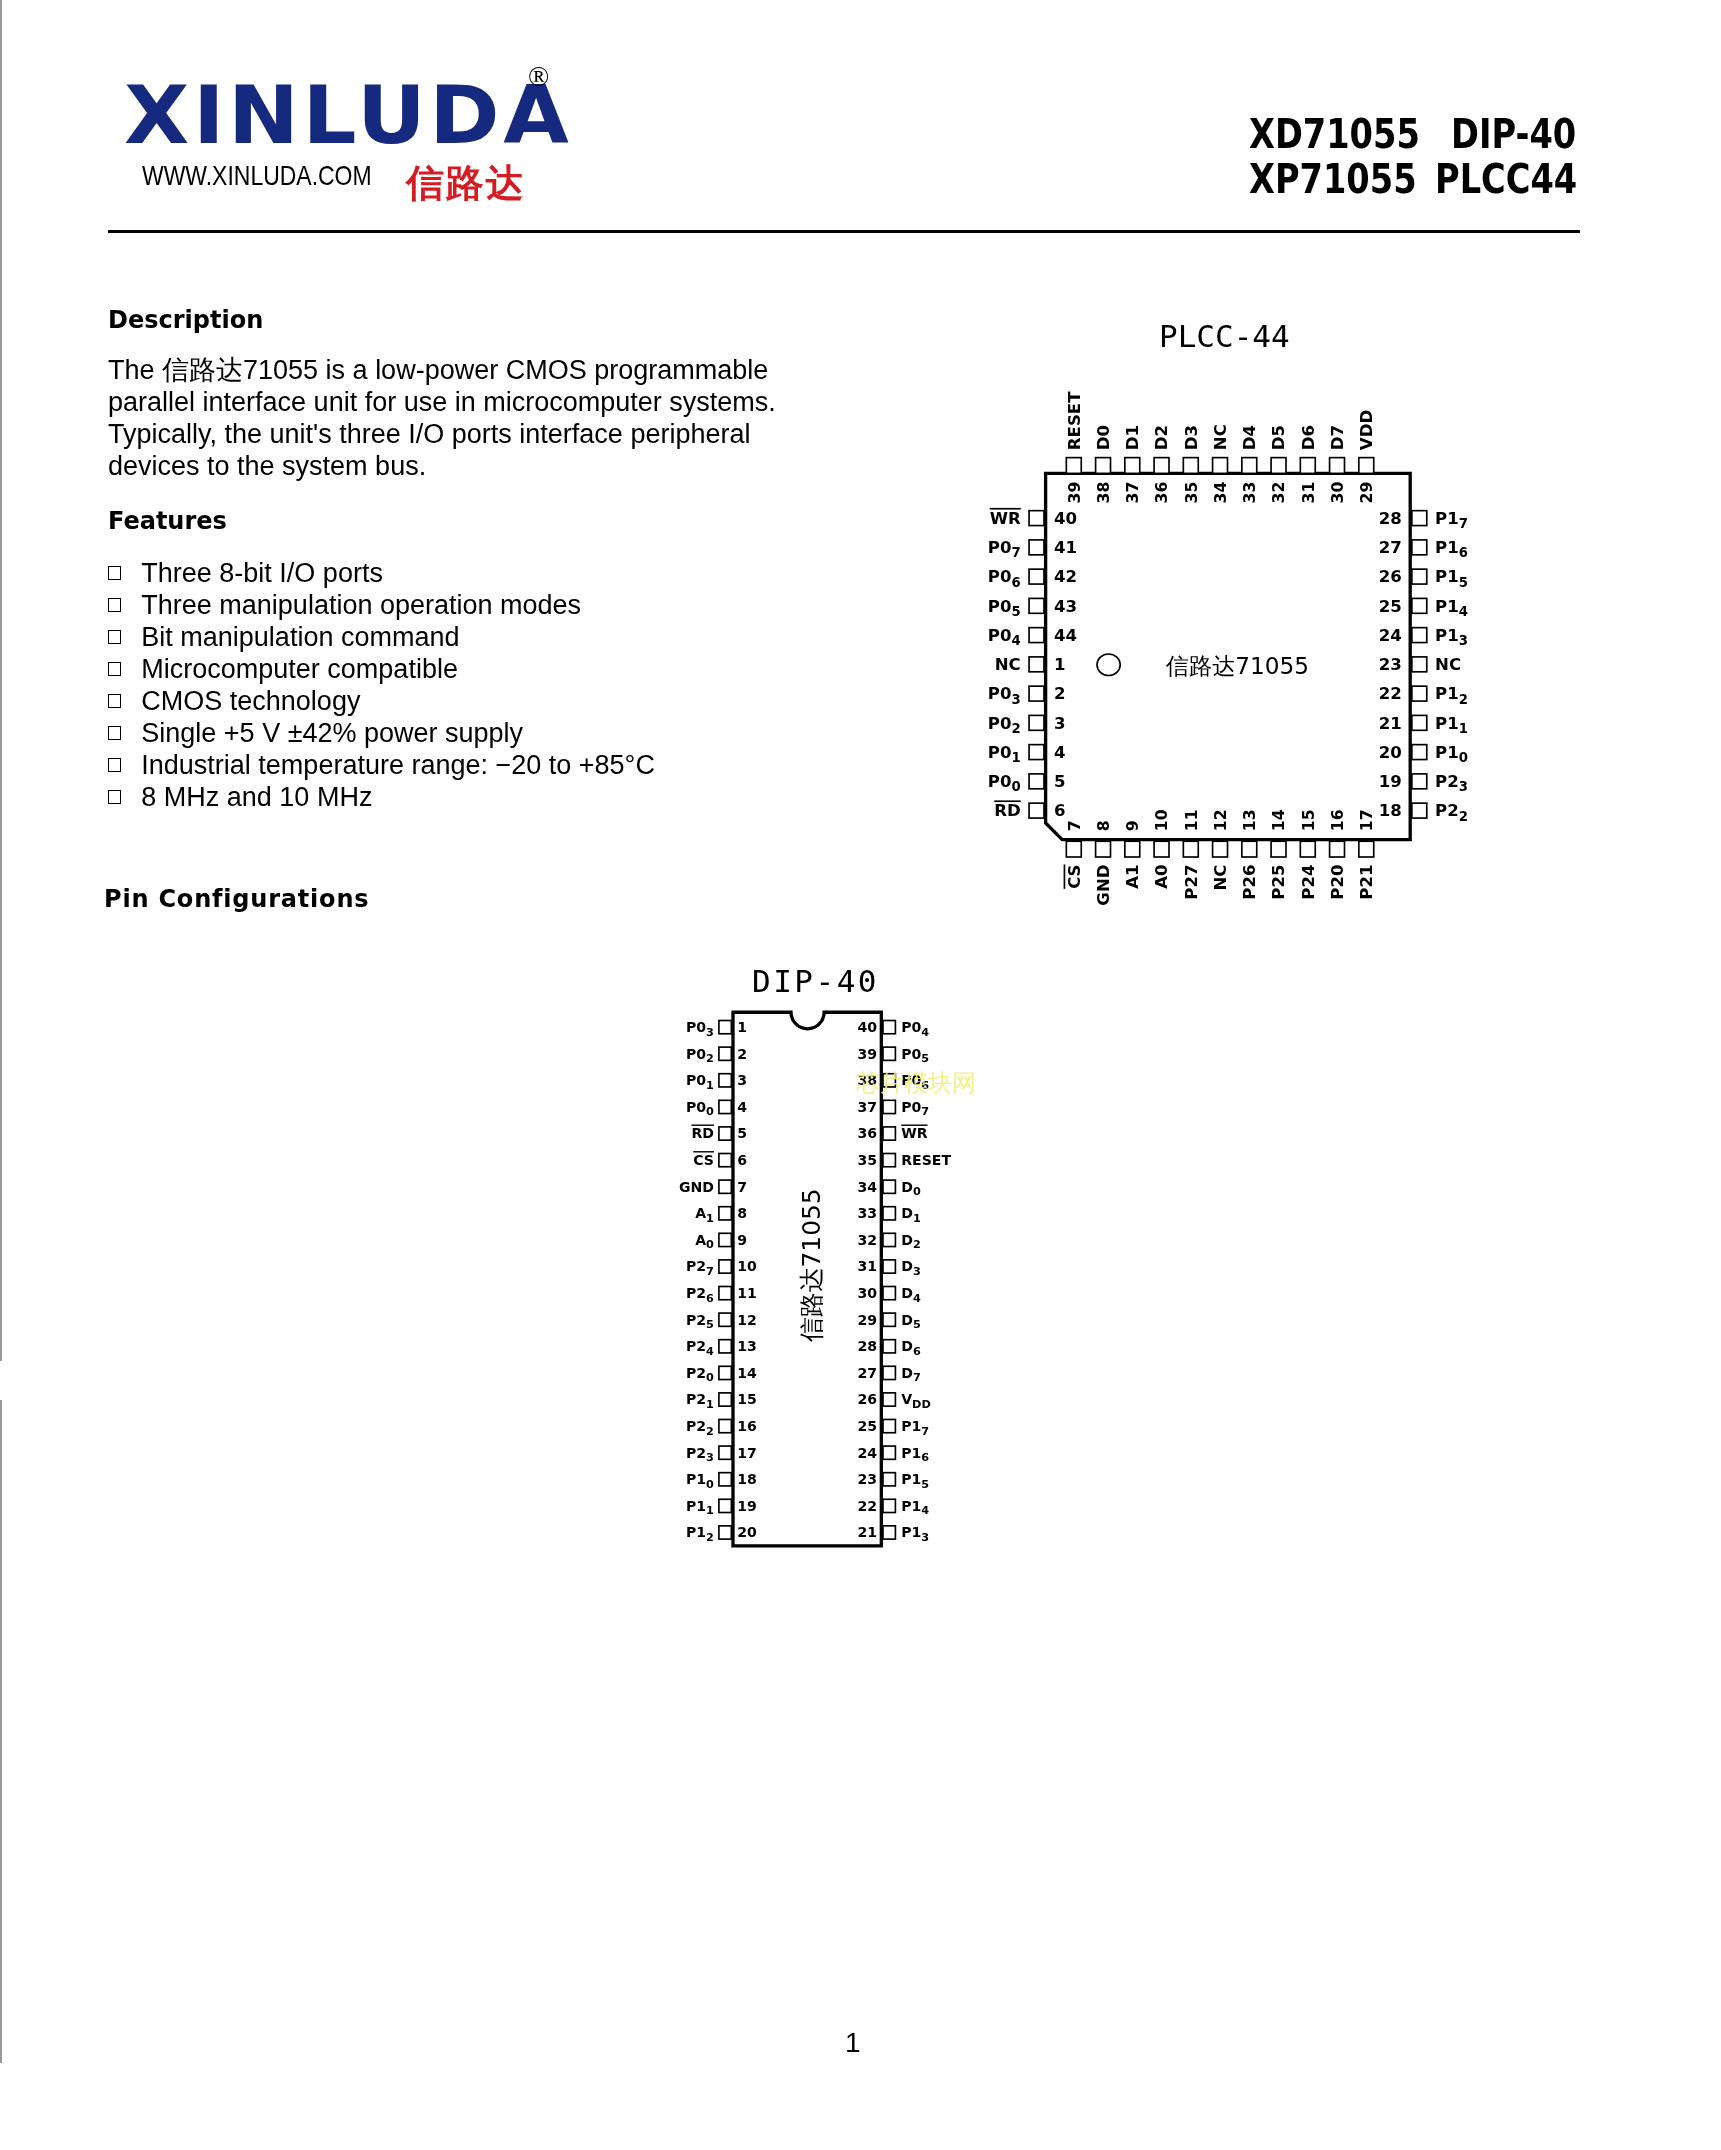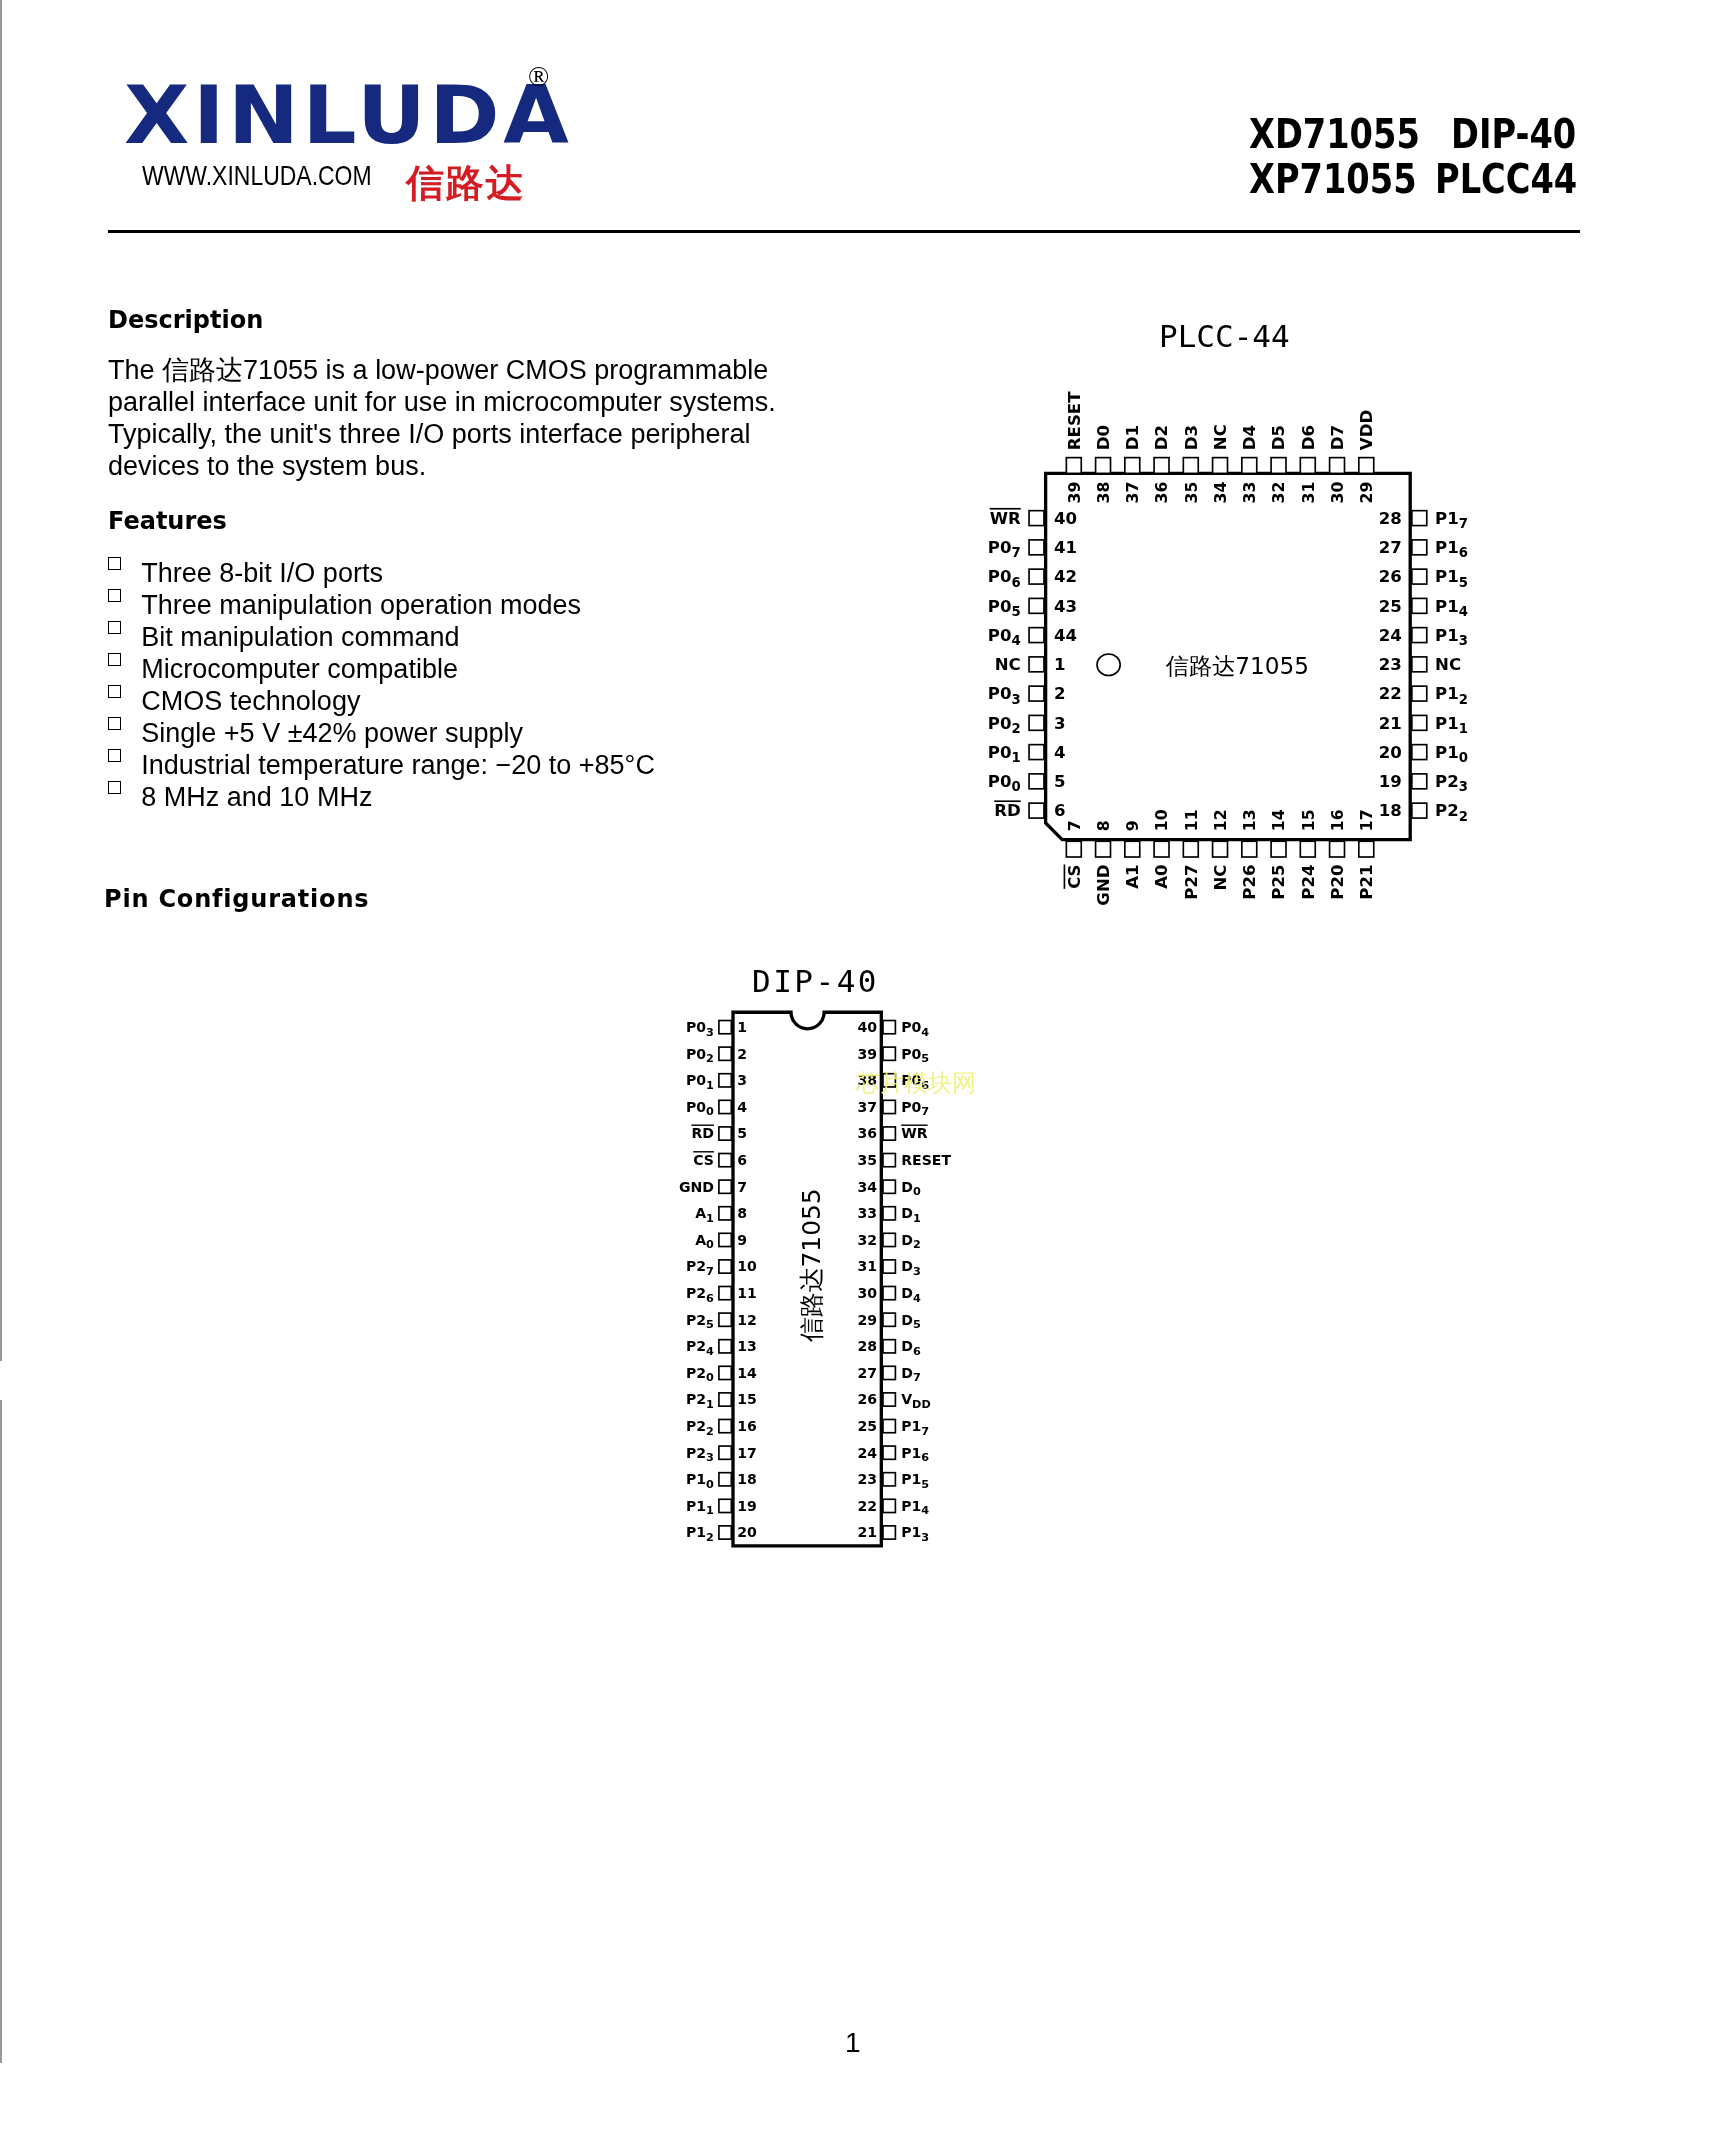--- a/index.html
+++ b/index.html
@@ -8,21 +8,21 @@
   .left-edge { position:absolute; left:0; width:1.7px; background:#9a9a9a; }
   .logo-main { left:124px; top:76px; font-family:"DejaVu Sans", sans-serif; font-weight:bold; font-size:80px; color:#15297f; letter-spacing:3.3px; line-height:1; transform:scaleX(1.06); transform-origin:left top; }
   .logo-reg { left:528px; top:63px; font-family:"Liberation Serif", serif; font-size:28px; line-height:1; }
   .logo-url { left:142px; top:162px; font-family:"Liberation Sans", sans-serif; font-size:28px; line-height:1; transform:scaleX(0.82); transform-origin:left top; }
   .logo-cn { left:406px; top:164px; font-family:"DejaVu Sans", sans-serif; font-weight:bold; font-size:38px; color:#d41c23; line-height:1; letter-spacing:1.7px; }
   .part { font-family:"DejaVu Sans", sans-serif; font-weight:bold; font-size:41px; line-height:1; transform:scaleX(0.82); transform-origin:left top; }
   .hr { left:108px; top:230px; width:1472px; height:2.5px; background:#000; }
   .h2 { font-family:"DejaVu Sans", sans-serif; font-weight:bold; font-size:24px; line-height:1; }
   .para { left:108px; top:354px; width:729px; font-size:27px; line-height:32px; }
   .features { left:108px; top:557px; list-style:none; margin:0; padding:0; font-size:27px; }
-  .features li { height:32px; line-height:32px; display:flex; align-items:flex-start; }
+  .features li { height:32px; line-height:32px; display:flex; align-items:center; }
   .box { display:inline-block; width:13.3px; height:13.3px; border:1.7px solid #000; margin-right:20px; box-sizing:border-box; }
   .pkg-title { font-family:"DejaVu Sans Mono", monospace; font-size:31px; line-height:1; }
   svg text { font-family:"DejaVu Sans", sans-serif; font-weight:bold; fill:#000; }
   .page-num { left:845px; top:2027px; font-size:28px; }
   .wm { left:856px; top:1067px; font-size:24px; color:#f0f07a; opacity:0.9; }
 </style>
 </head>
 <body>
 
 <div class="left-edge" style="top:0;height:1361px;"></div>

